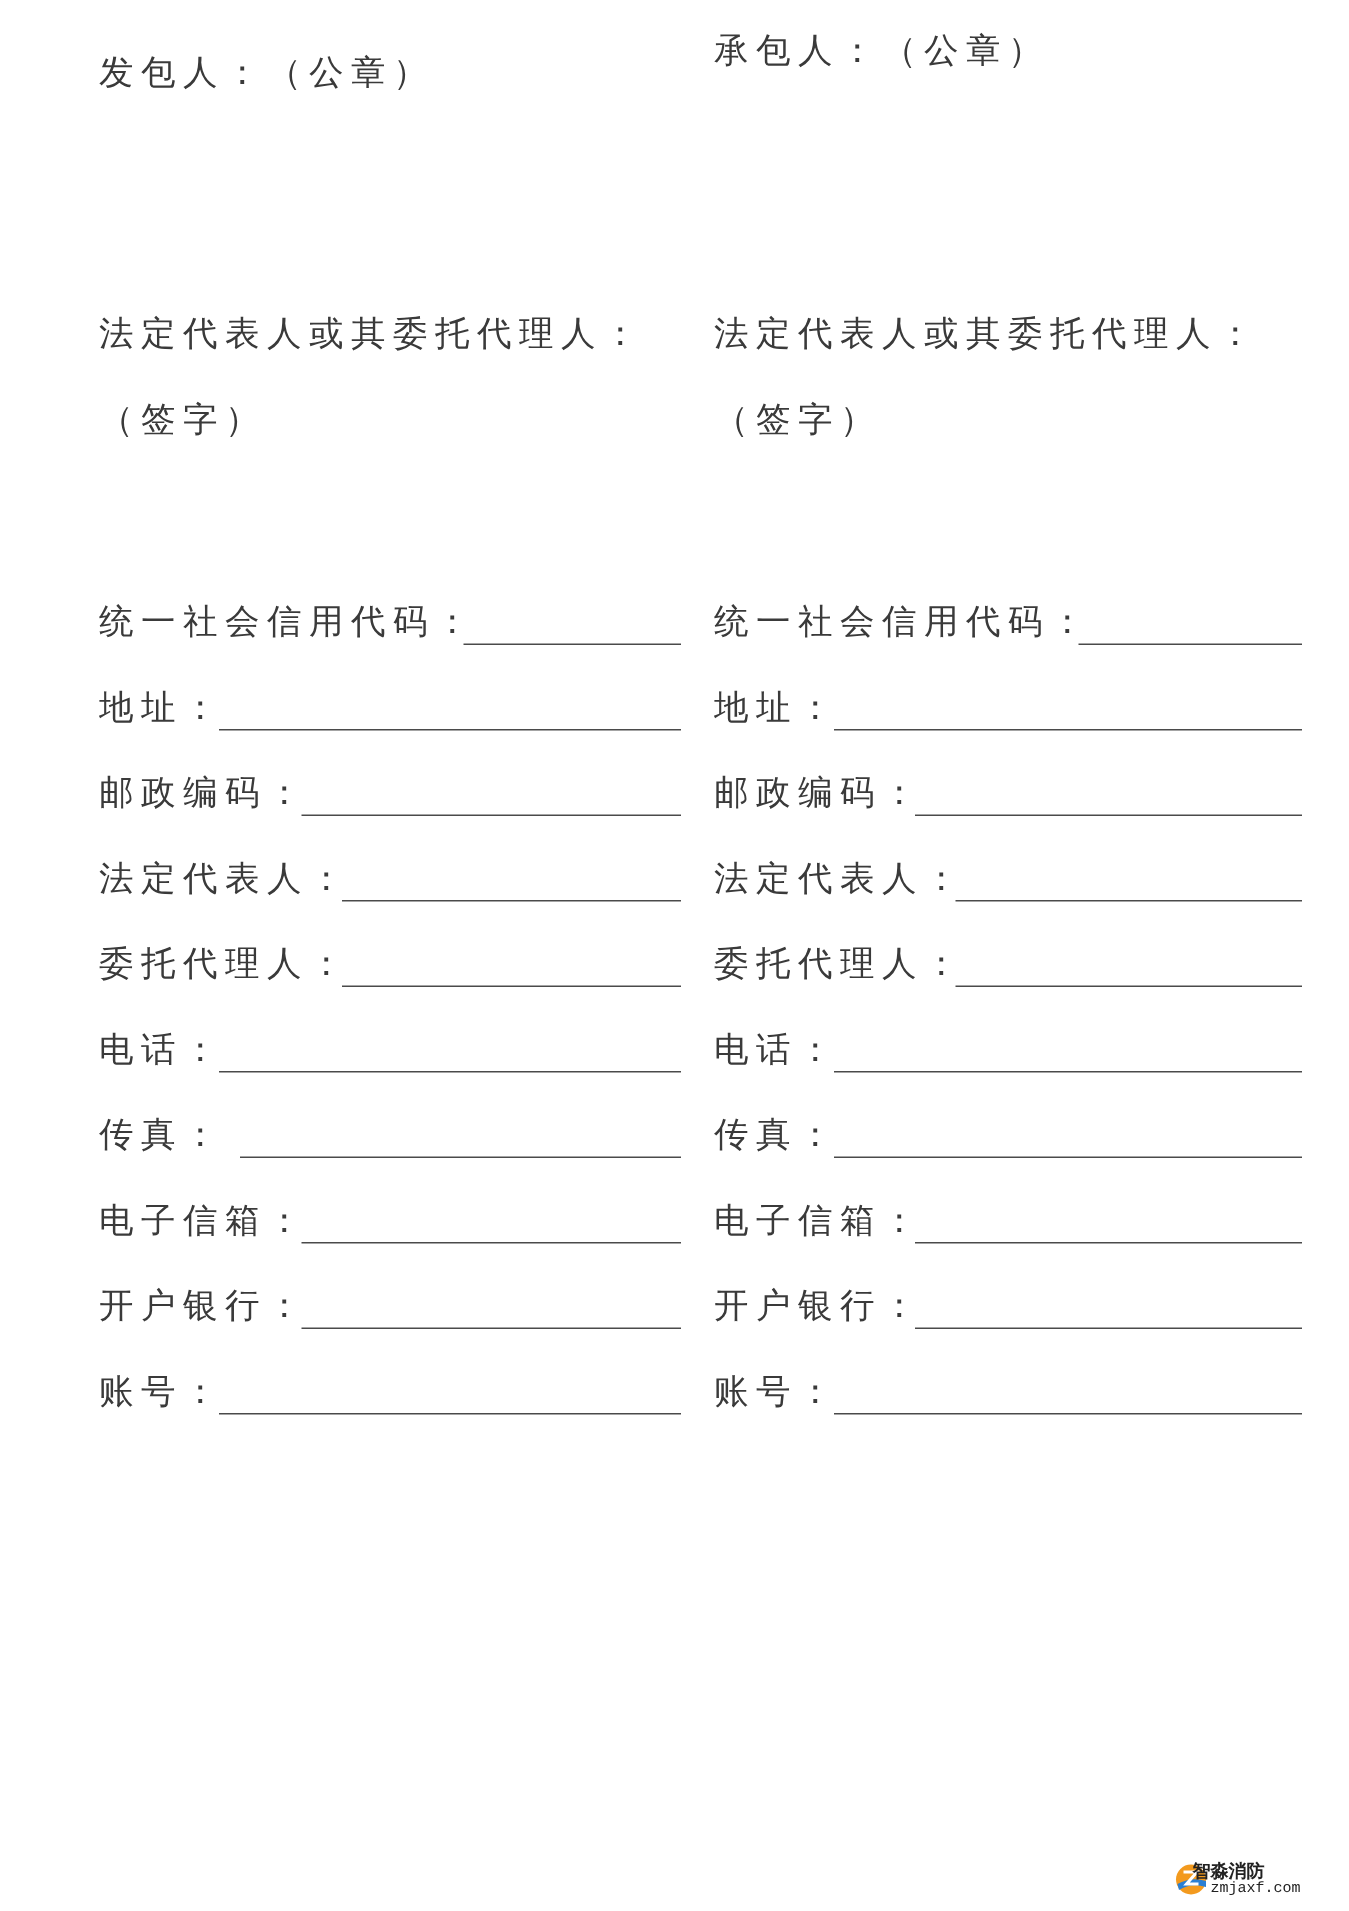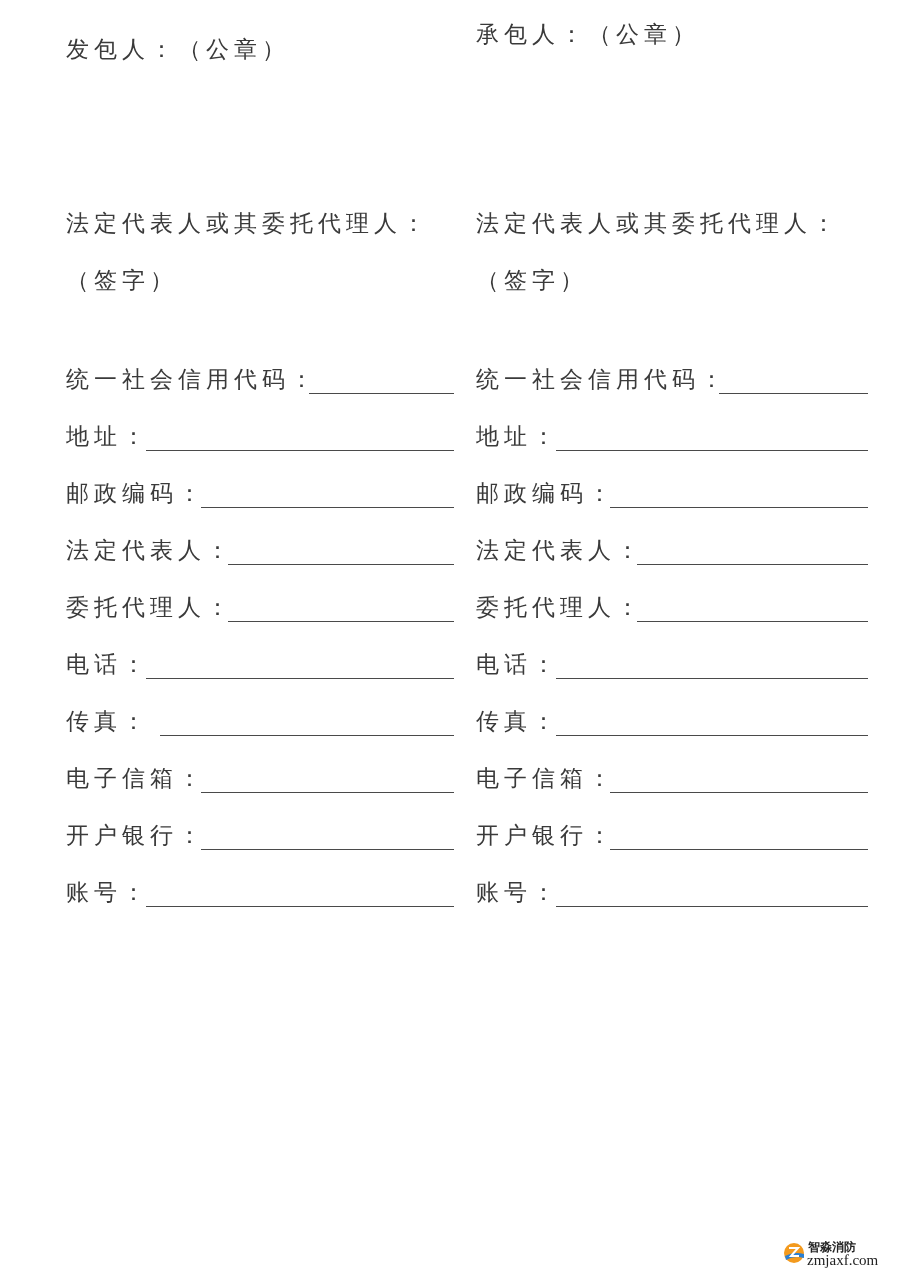--- a/index.html
+++ b/index.html
@@ -2,27 +2,27 @@
 <html><head>
   <meta charset="utf-8">
   <style>
     html, body { margin: 0; padding: 0; background: #ffffff; }
     body {
       width: 899px; height: 1274px; position: relative; overflow: hidden;
       font-family: "DejaVu Sans", "Liberation Sans", sans-serif;
       color: #3a3a3a;
     }
     .txt { position: absolute; font-size: 23px; letter-spacing: 5px; white-space: nowrap; line-height: 30px; margin-top: 15px; }
-    .row { position: absolute; height: 30px; }
+    .row { position: absolute; height: 30px; margin-top: 36px; }
     .row .lbl { position: absolute; left: 0; top: 0; font-size: 23px; letter-spacing: 5px; white-space: nowrap; line-height: 30px; }
     .row .line { position: absolute; bottom: 0; height: 0; border-bottom: 1.6px solid #4a4a4a; }
     .logo { position: absolute; left: 783px; top: 1240px; width: 90px; height: 28px; }
     .logo .mark { position: absolute; left: 0; top: 2px; width: 22px; height: 22px; }
-    .logo .cn { position: absolute; left: 25px; top: 0; font-size: 12px; color: #222; font-weight: bold; line-height: 14px; white-space: nowrap; }
-    .logo .en { position: absolute; left: 24px; top: 14px; font-size: 15px; color: #222; font-family: Liberation Serif, serif; line-height: 12px; white-space: nowrap; }
+    .logo .cn { position: absolute; left: 12px; top: 0; font-size: 12px; color: #222; font-weight: bold; line-height: 14px; white-space: nowrap; }
+    .logo .en { position: absolute; left: 24px; top: 14px; font-size: 10px; color: #222; font-family: Liberation Mono, monospace; line-height: 12px; white-space: nowrap; }
   </style>
 </head>
 <body>
 
 <div class="txt" style="left:66px; top:19px;">发包人：（公章）</div>
 <div class="txt" style="left:66px; top:193px;">法定代表人或其委托代理人：</div>
 <div class="txt" style="left:66px; top:250px;">（签字）</div>
 
 <div class="txt" style="left:476px; top:4px;">承包人：（公章）</div>
 <div class="txt" style="left:476px; top:193px;">法定代表人或其委托代理人：</div>

